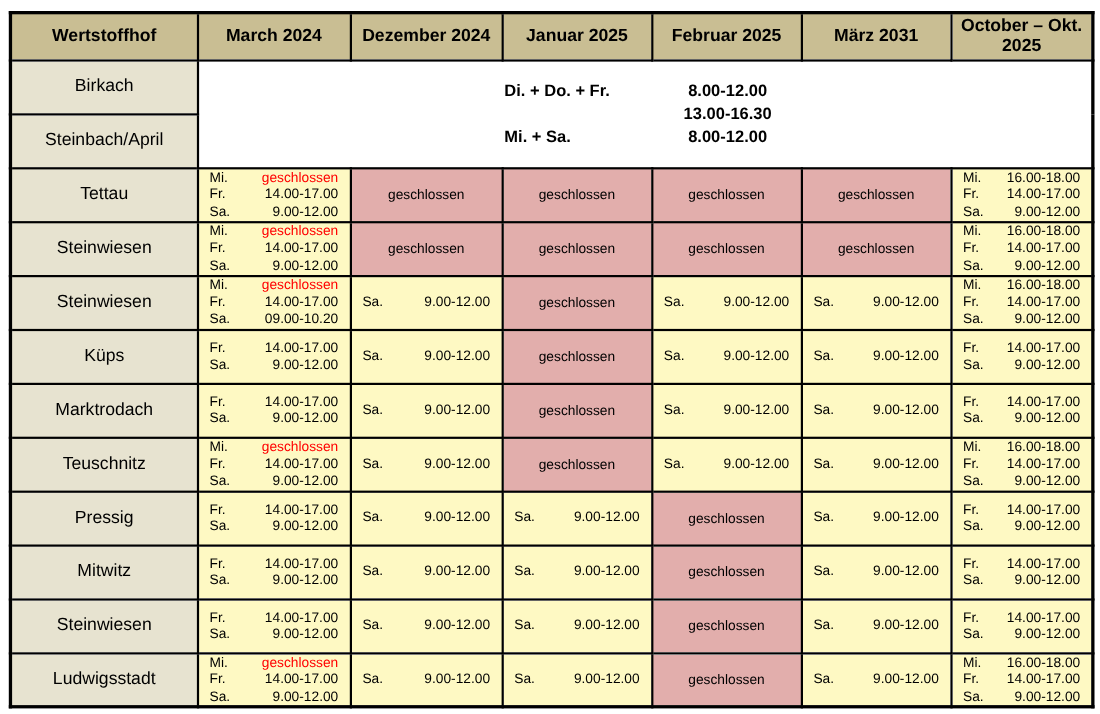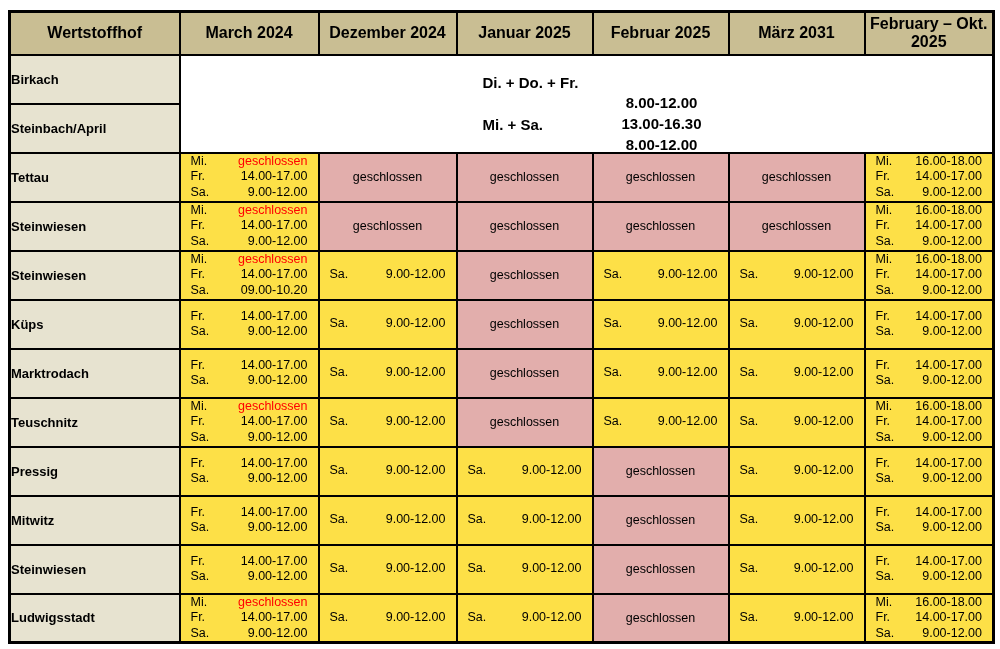--- a/index.html
+++ b/index.html
@@ -3,31 +3,31 @@
 <meta charset="utf-8">
 <style>
   html,body{margin:0;padding:0;background:#ffffff;}
   body{width:1000px;height:649px;font-family:"Liberation Sans",sans-serif;color:#000;}
   .wrap{padding:10px 8px 0 8px;}
   table{border-collapse:collapse;table-layout:fixed;width:984px;border:3px solid #000;}
   th,td{border:2px solid #000;overflow:hidden;padding:0;}
   thead tr{height:43px;}
   thead th{background:#C9BE93;font-size:16px;font-weight:bold;text-align:center;}
   tbody tr{height:49px;}
-  th.loc{background:#E7E3D0;font-size:13px;font-weight:bold;text-align:left;vertical-align:middle;}
-  td.sched{background:#fde047;vertical-align:middle;}
+  th.loc{background:#E7E3D0;font-size:16px;font-weight:normal;text-align:center;vertical-align:middle;}
+  td.sched{background:#fef9c3;vertical-align:middle;}
   .entry{display:flex;justify-content:space-between;font-size:12.5px;line-height:15.5px;padding:0 10px;}
   .entry .day{text-align:left;}
   .entry .time{text-align:right;}
   .red{color:#FF0000;}
   td.closed{background:#E2AEAC;text-align:center;vertical-align:middle;font-size:12.5px;}
   td.notice{background:#ffffff;vertical-align:middle;font-weight:bold;font-size:15px;}
   .notice-line{position:relative;height:21px;line-height:21px;}
-  .notice-days{position:absolute;left:302px;white-space:nowrap;}
-  .notice-time{position:absolute;left:413px;width:136px;text-align:center;white-space:nowrap;margin-top:20px;}
+  .notice-days{position:absolute;left:278px;white-space:nowrap;}
+  .notice-time{position:absolute;left:413px;width:136px;text-align:center;white-space:nowrap;}
 </style>
 </head>
 <body>
 
 <div class="wrap">
   <table>
     <colgroup>
         <col style="width: 170px;">
         <col style="width: 139px;">
         <col style="width: 138px;">
@@ -37,21 +37,21 @@
         <col style="width: 129px;">
       </colgroup>
     <thead>
         <tr>
           <th>Wertstoffhof</th>
           <th>March 2024</th>
           <th>Dezember 2024</th>
           <th>Januar 2025</th>
           <th>Februar 2025</th>
           <th>März 2031</th>
-          <th>February – Okt. 2025</th>
+          <th>October – Okt. 2025</th>
         </tr>
       </thead>
     <tbody>
         <tr>
           <th class="loc">Birkach</th>
           <td class="notice" rowspan="2" colspan="6">
             <div class="notice-line">
               <span class="notice-days">Di. + Do. + Fr.</span>
               <span class="notice-time">8.00-12.00</span>
             </div>

